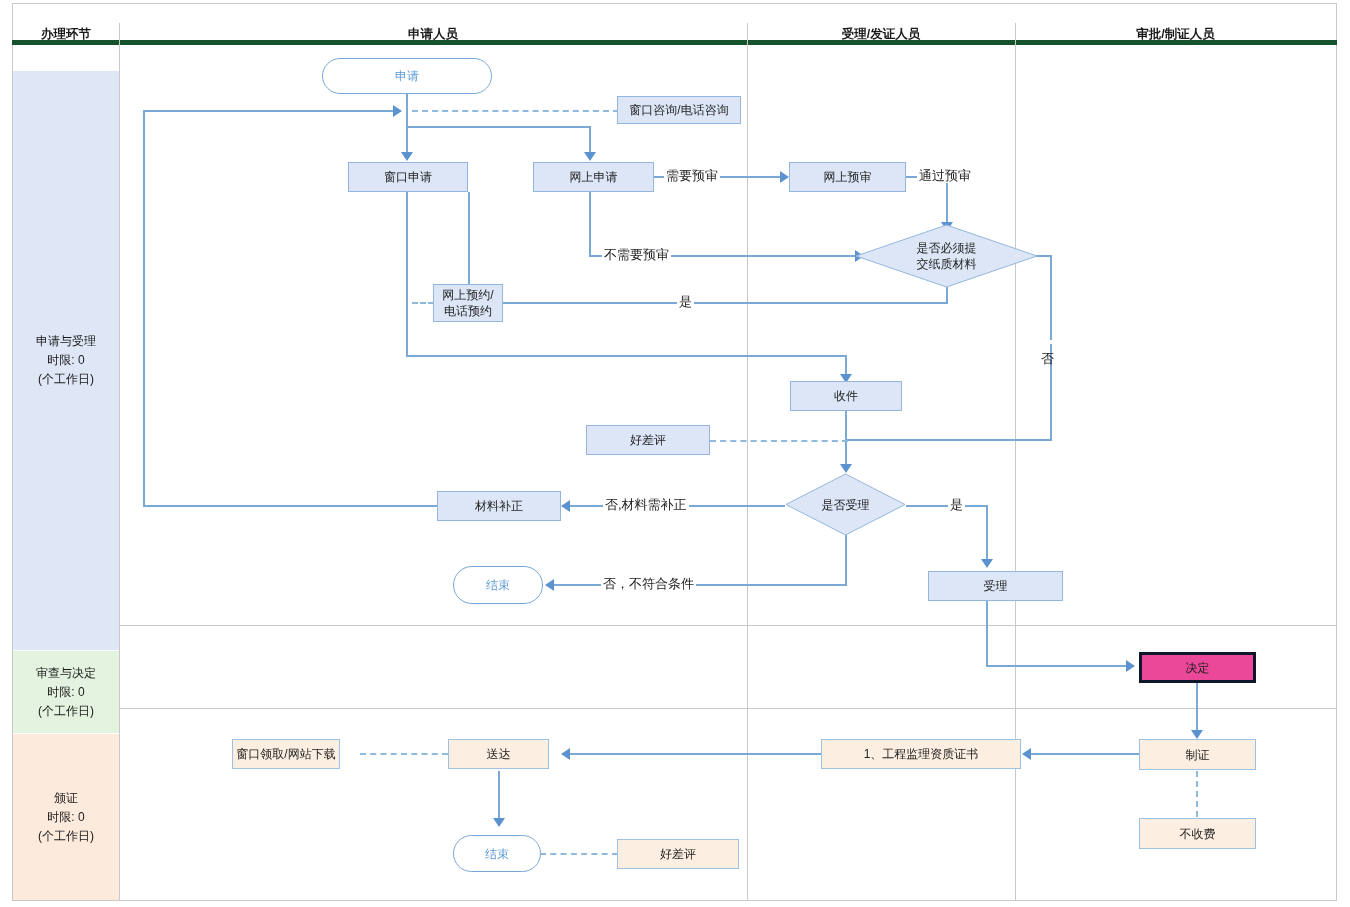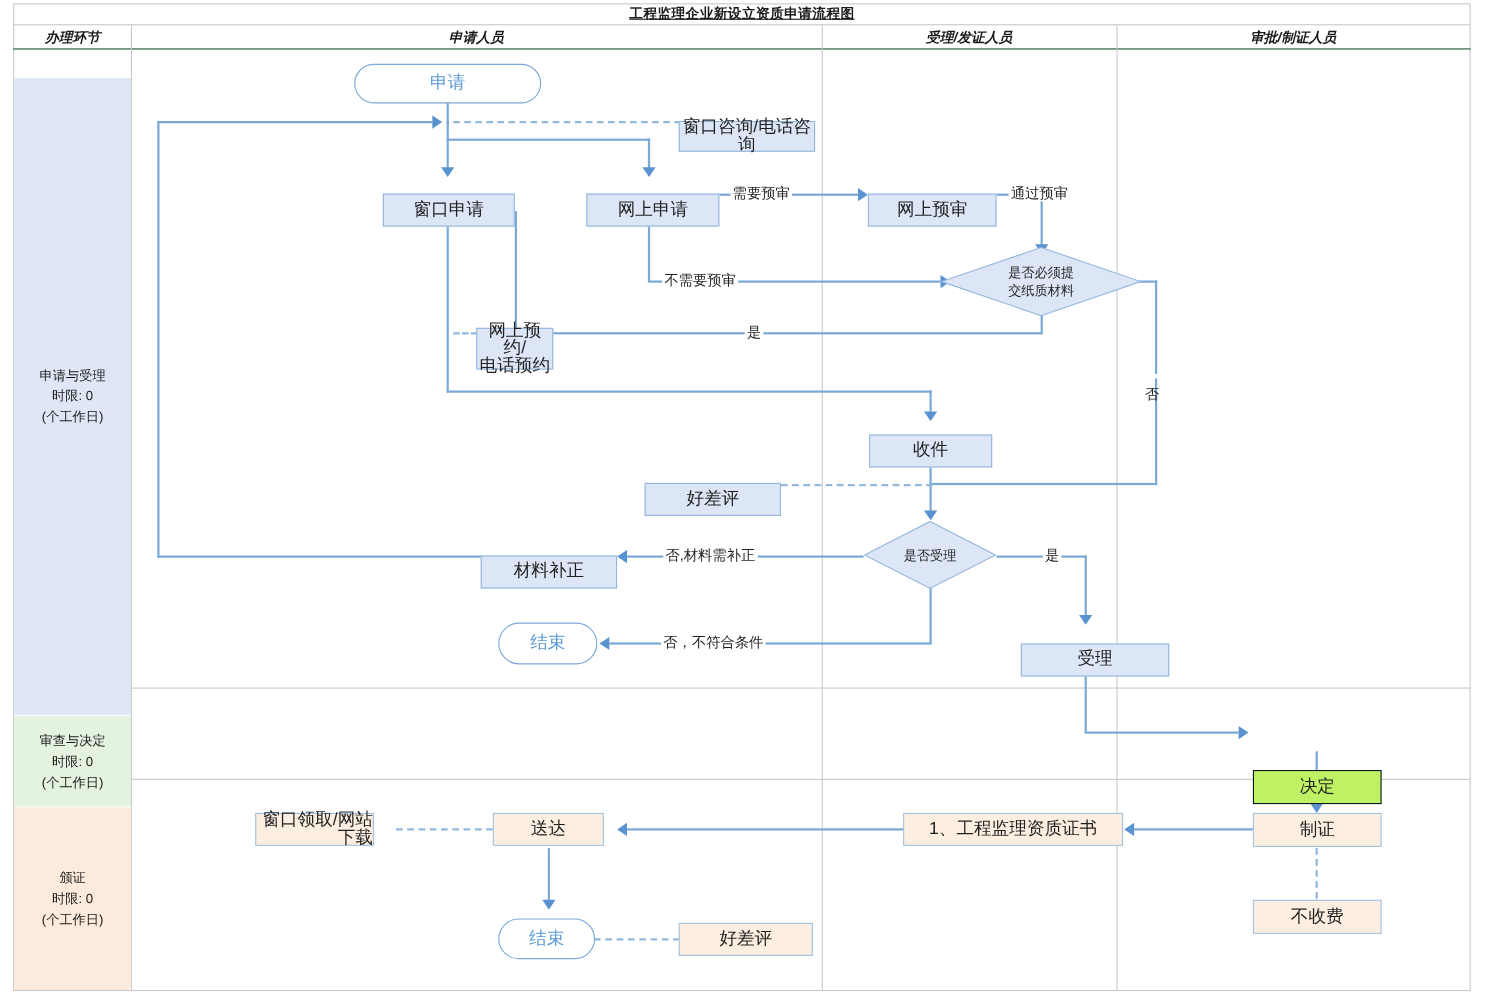--- a/index.html
+++ b/index.html
@@ -49,22 +49,21 @@
     text-decoration: underline;
     letter-spacing: 0.3px;
   }
   .head-row {
     position: absolute;
     left: 12px;
     top: 23px;
     width: 1325px;
     height: 22px;
     box-sizing: border-box;
-    border-bottom: 1px solid #14532d;
-    font-style: italic;
+    border-bottom: 5px solid #14532d;
   }
   .head-cell {
     position: absolute;
     top: 0;
     height: 22px;
     display: flex;
     align-items: center;
     justify-content: center;
     font-size: 12.5px;
     font-weight: bold;
@@ -103,34 +102,32 @@
   .stage-c { background: #fcebdc; }
 
   
   .node {
     position: absolute;
     box-sizing: border-box;
     display: flex;
     align-items: center;
     justify-content: center;
     text-align: center;
-    font-size: 16px;
+    font-size: 12px;
     line-height: 16px;
     color: #1f1f1f;
     white-space: pre-line;
   }
   .n-blue {
     background: #dce6f6;
     border: 1px solid #93b6dd;
-    margin-top: 14px;
   }
   .n-green {
-    background: #bef264;
-    border: 1px solid #0f172a;
-    margin-top: 48px;
+    background: #ec4899;
+    border: 3px solid #0f172a;
   }
   .n-orange {
     background: #fceee0;
     border: 1px solid #9fc2e4;
   }
   .n-term {
     background: #ffffff;
     border: 1px solid #7aa8d8;
     border-radius: 22px;
     color: #5b9bd5;
@@ -196,23 +193,20 @@
     white-space: pre-line;
   }
 </style>
 </head>
 <body>
 
 <div id="page">
 
   <div class="frame"></div>
 
-  <div class="title-row">
-    <span class="t">工程监理企业新设立资质申请流程图</span>
-  </div>
 
   <div class="head-row">
     <div class="head-cell" style="left:1px;width:106px;">办理环节</div>
     <div class="head-cell" style="left:107px;width:628px;">申请人员</div>
     <div class="head-cell" style="left:735px;width:268px;">受理/发证人员</div>
     <div class="head-cell" style="left:1003px;width:321px;">审批/制证人员</div>
   </div>
 
   <div class="vline" style="left:119px;top:23px;height:878px;"></div>
   <div class="vline" style="left:747px;top:23px;height:878px;"></div>

